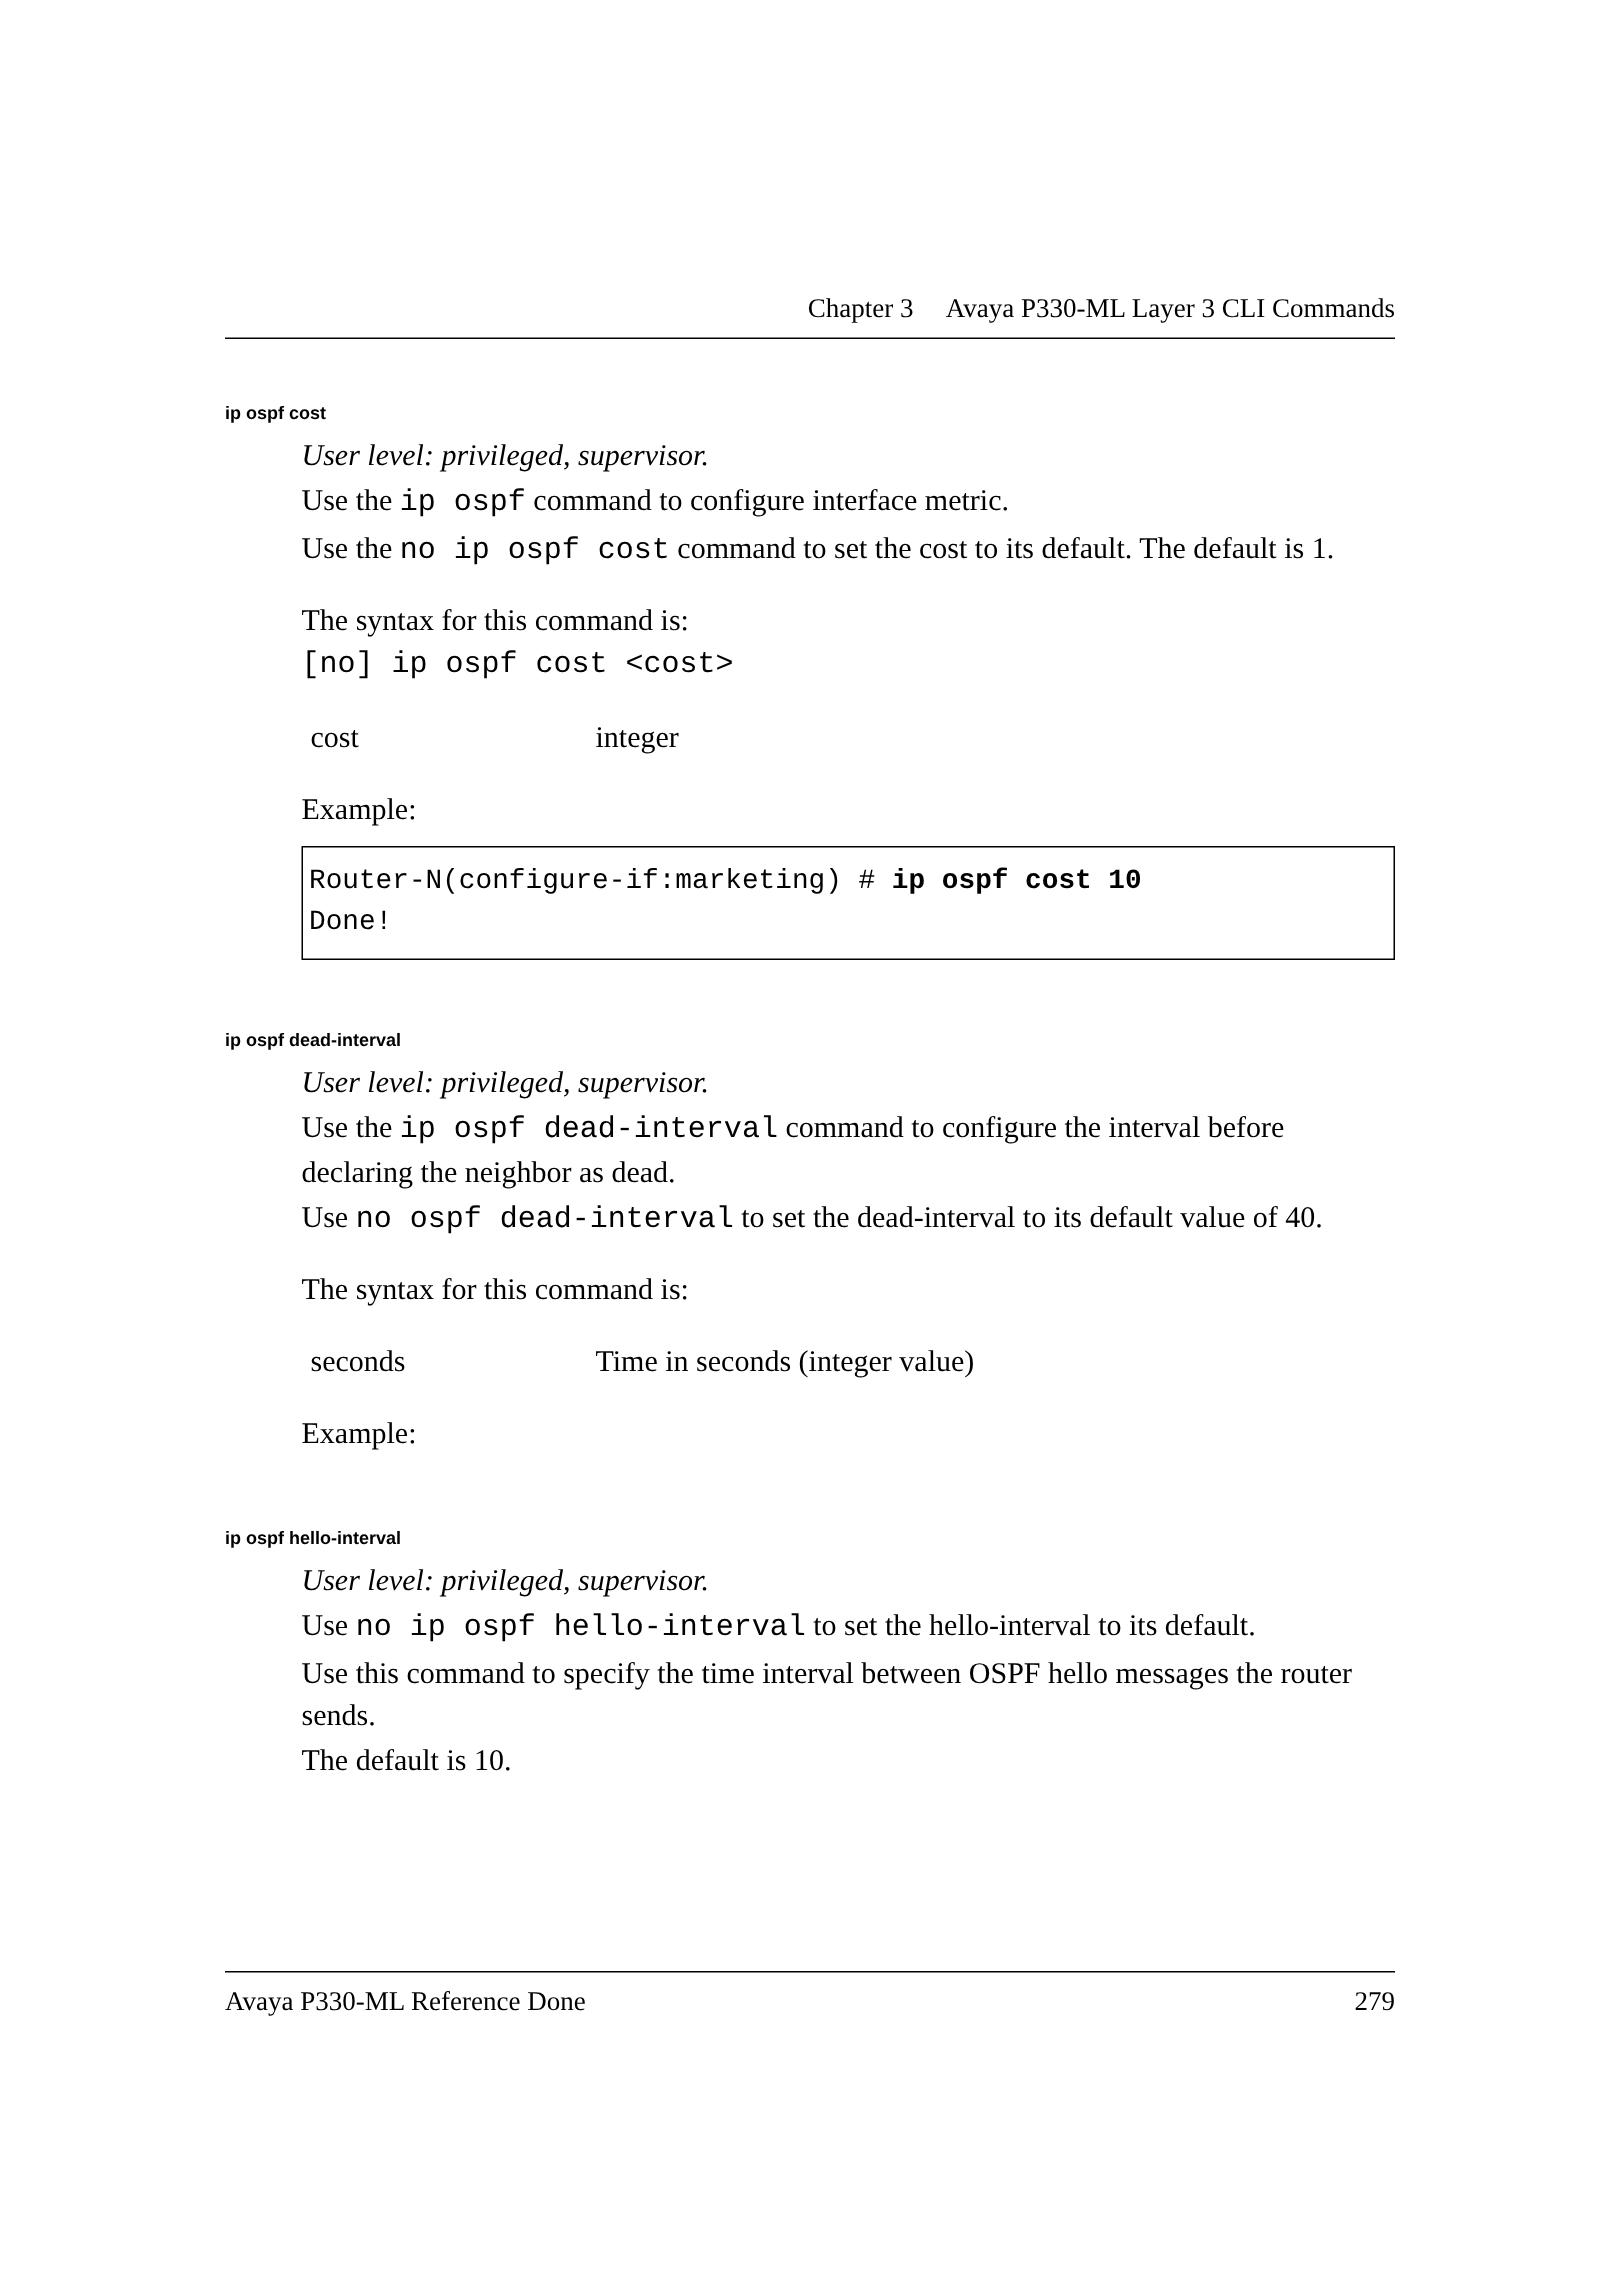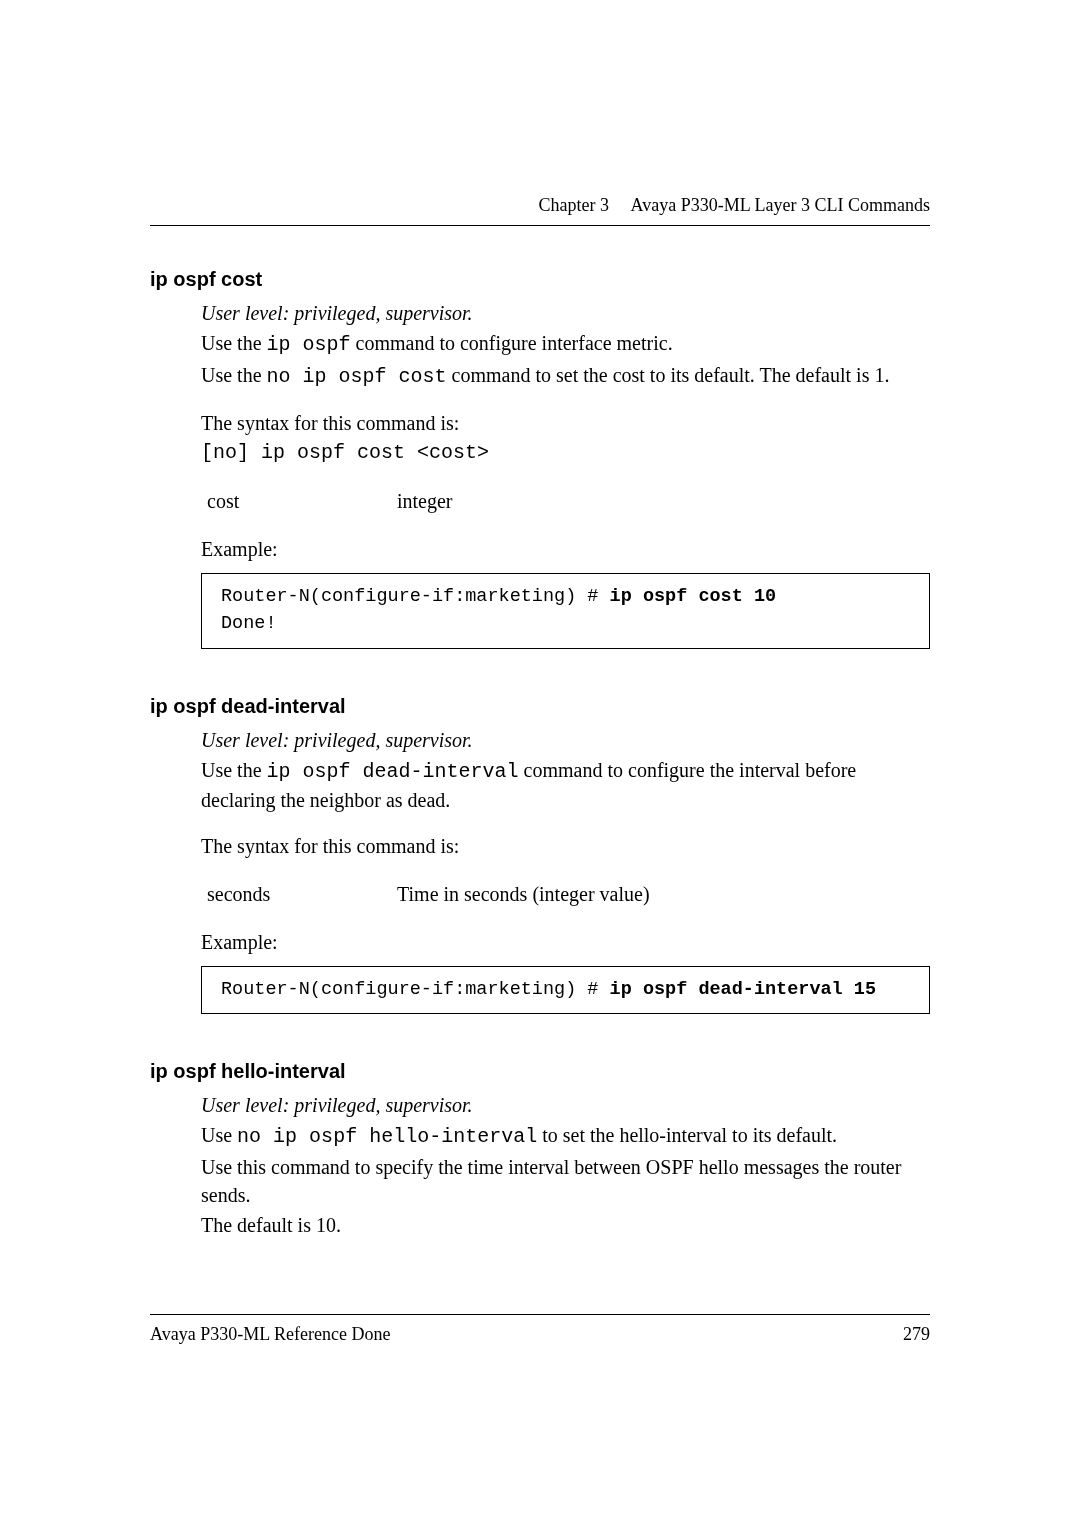--- a/index.html
+++ b/index.html
@@ -55,21 +55,21 @@
   }
   .content {
     position: absolute;
     top: 250px;
     left: 150px;
     right: 150px;
   }
   .section-heading {
     font-family: Arial, Helvetica, sans-serif;
     font-weight: bold;
-    font-size: 20px;
+    font-size: 12px;
     margin-top: 18px;
     margin-bottom: 8px;
   }
   .body-block {
     margin-left: 51px;
     font-size: 20px;
     line-height: 1.4;
   }
   .italic {
     font-style: italic;
@@ -87,21 +87,21 @@
     margin: 10px 0 10px 6px;
   }
   .param-name {
     width: 190px;
   }
   .param-desc {
     flex: 1;
   }
   .example-box {
     border: 1px solid #000;
-    padding: 10px 19px;
+    padding: 10px 4px;
     margin-top: 10px;
     font-family: "Courier New", Courier, monospace;
     font-size: 18.5px;
     line-height: 1.45;
     white-space: pre;
   }
   .bold { font-weight: bold; }
 </style>
 </head>
 <body>
@@ -141,30 +141,32 @@
     </div>
 
     <div style="height:28px;"></div>
 
     <div class="section-heading">ip ospf dead-interval</div>
     <div class="body-block">
       <div class="para italic">User level: privileged, supervisor.</div>
       <div class="para">
         <span>Use the </span><span class="mono">ip ospf dead-interval</span><span> command to configure the interval before declaring the neighbor as dead.</span>
       </div>
+      <div class="para">
+        <span>Use </span><span class="mono">no ospf dead-interval</span><span> to set the dead-interval to its default value of 40.</span>
+      </div>
       <div class="spacer"></div>
       <div class="para">The syntax for this command is:</div>
       <div class="spacer-sm"></div>
       <div class="param-row">
         <div class="param-name">seconds</div>
         <div class="param-desc">Time in seconds (integer value)</div>
       </div>
       <div class="spacer-sm"></div>
       <div class="para">Example:</div>
-      <div class="example-box"><span>Router-N(configure-if:marketing) # </span><span class="bold">ip ospf dead-interval 15</span></div>
     </div>
 
     <div style="height:28px;"></div>
 
     <div class="section-heading">ip ospf hello-interval</div>
     <div class="body-block">
       <div class="para italic">User level: privileged, supervisor.</div>
       <div class="para">
         <span>Use </span><span class="mono">no ip ospf hello-interval</span><span> to set the hello-interval to its default.</span>
       </div>

